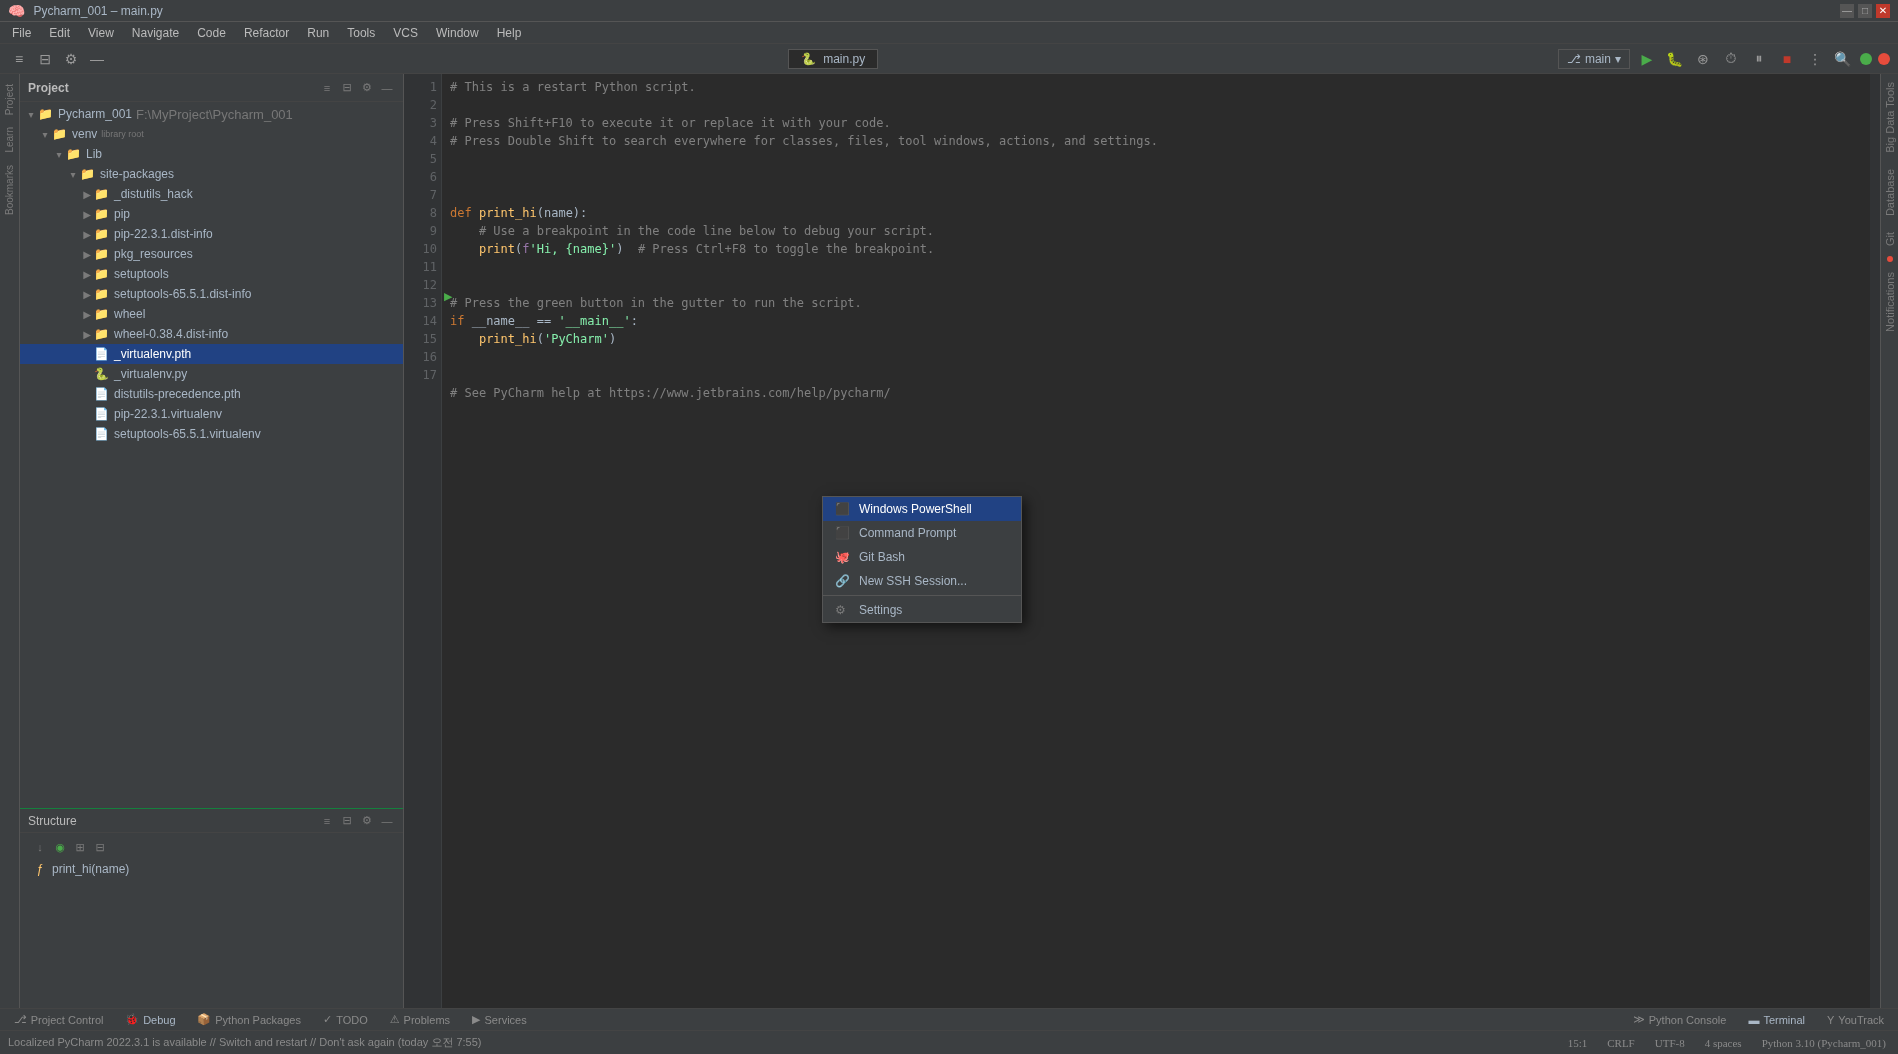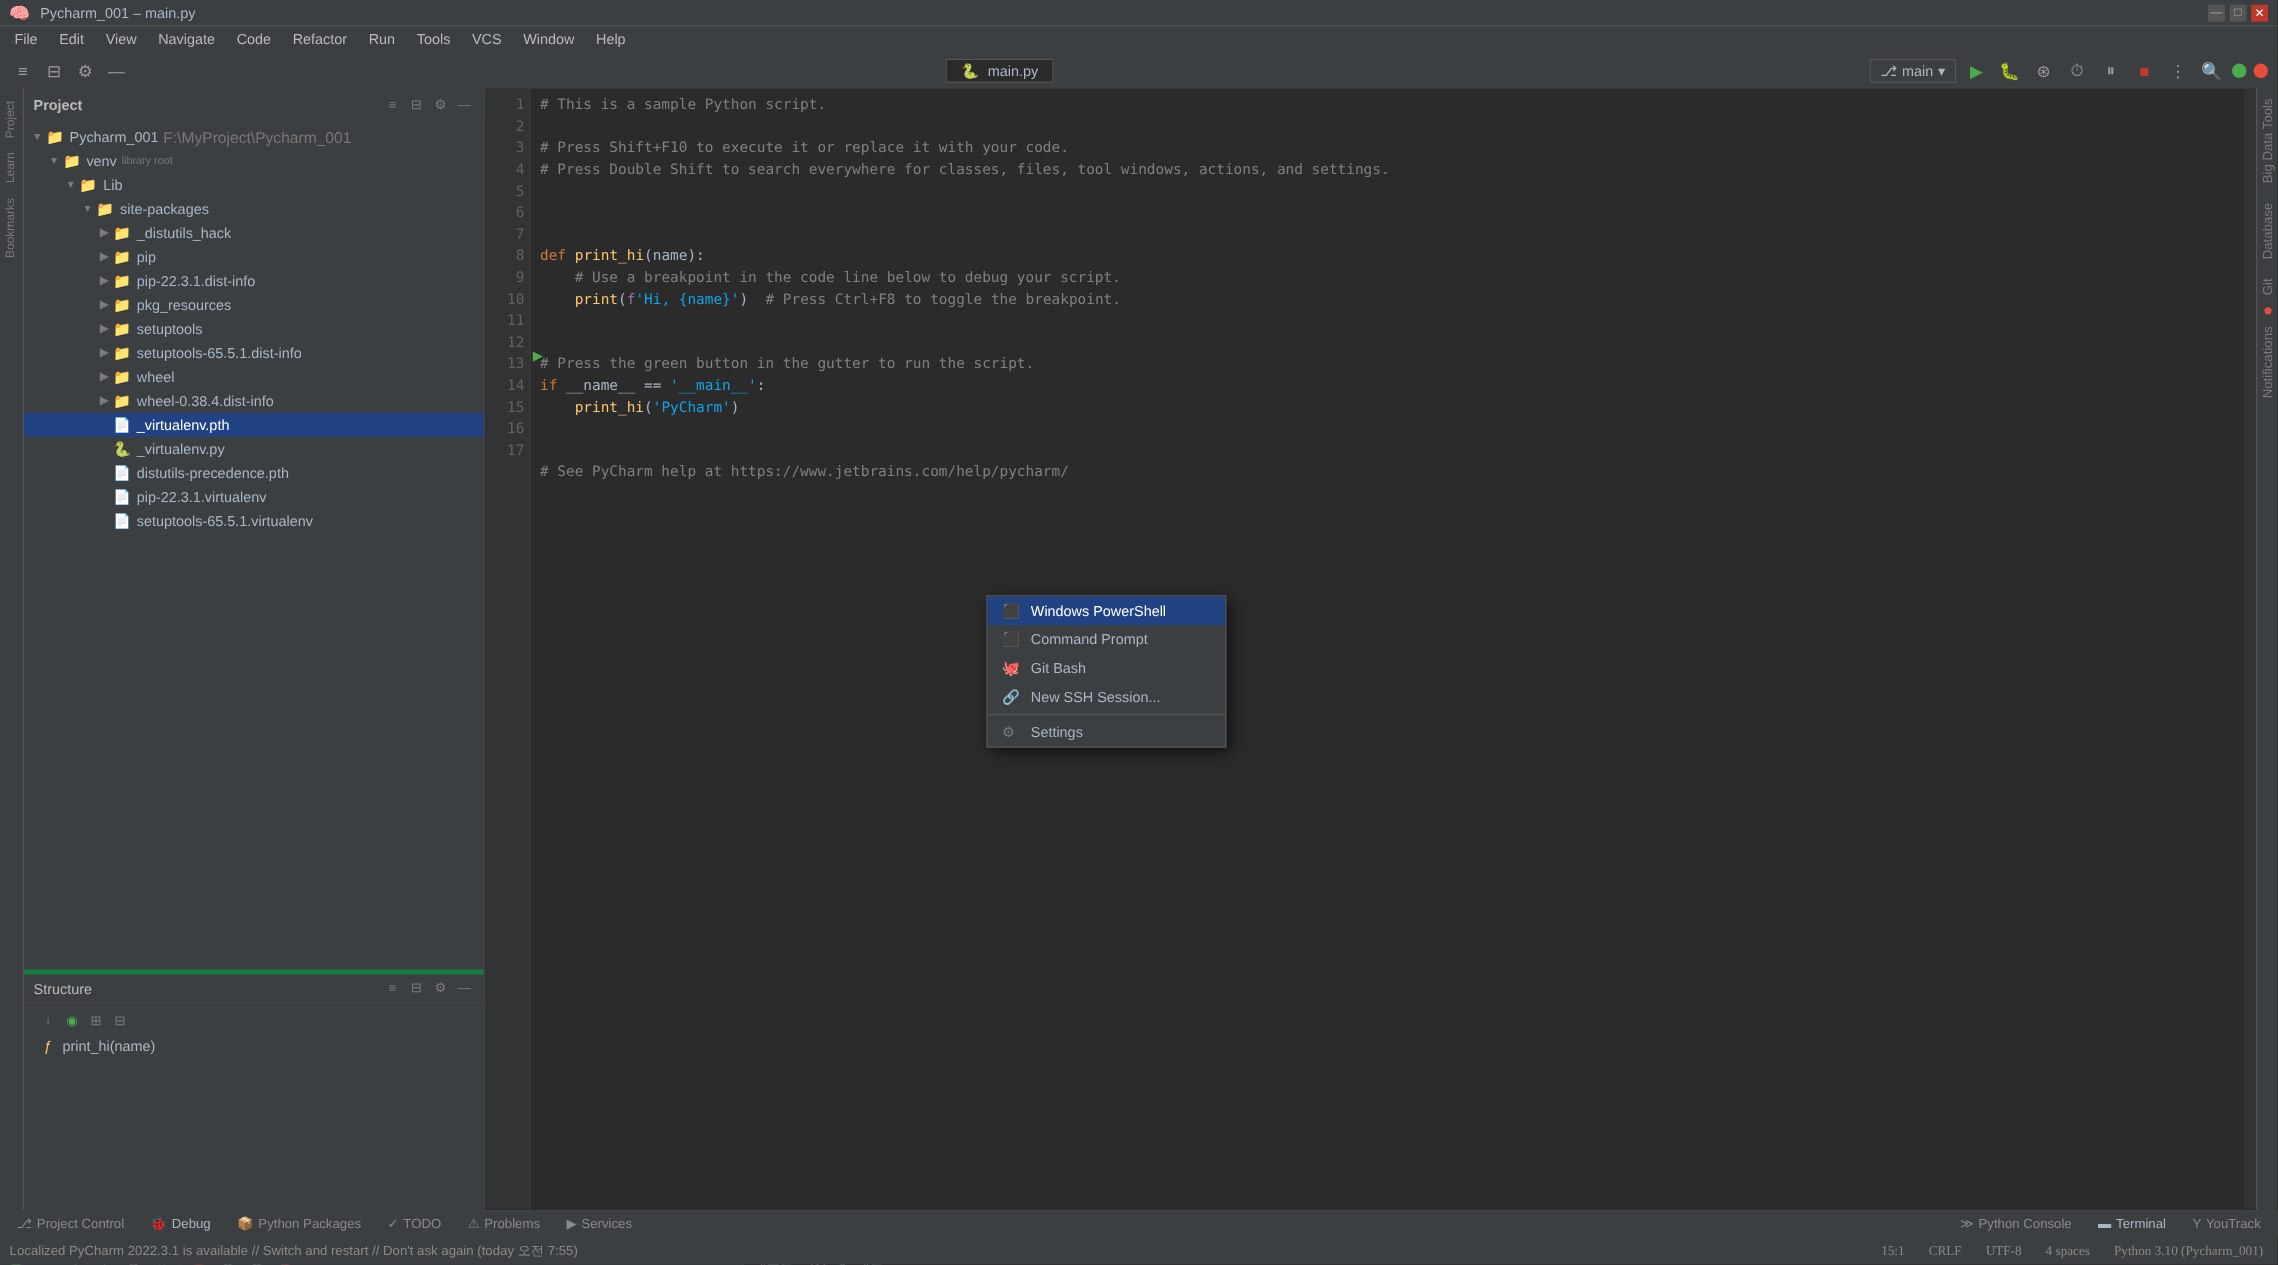--- a/index.html
+++ b/index.html
@@ -163,32 +163,32 @@
       padding: 4px 8px;
       font-size: 12px;
       font-family: 'Consolas', monospace;
       line-height: 18px;
       white-space: pre;
       overflow: auto;
     }
     .code-comment { color: #808080; }
     .code-keyword { color: #cc7832; }
     .code-function { color: #ffc66d; }
-    .code-string { color: #0ea5e9; }
+    .code-string { color: #86efac; }
     .code-param { color: #a9b7c6; }
     .code-special { color: #9876aa; }
     .scrollbar-right {
       width: 10px;
       background: #313335;
     }
     
     #structure-panel {
       height: 200px;
       background: #3c3f41;
-      border-top: 4px solid #15803d;
+      border-top: 1px solid #15803d;
     }
     #structure-header {
       height: 24px;
       display: flex;
       align-items: center;
       padding: 0 8px;
       justify-content: space-between;
       border-bottom: 1px solid #444;
     }
     #structure-title { font-size: 12px; color: #bbb; }
@@ -614,21 +614,21 @@
         <div>13</div>
         <div>14</div>
         <div>15</div>
         <div>16</div>
         <div>17</div>
         <div>&nbsp;</div>
       </div>
       <div style="position:relative; flex:1;">
 
         <div style="position:absolute; left:2px; top:216px; color:#4aac4a; font-size:11px;">▶</div>
-        <div id="code-content"><span class="code-comment"># This is a sample Python script.</span>
+        <div id="code-content"><span class="code-comment"># This is a restart Python script.</span>
 
 <span class="code-comment"># Press Shift+F10 to execute it or replace it with your code.</span>
 <span class="code-comment"># Press Double Shift to search everywhere for classes, files, tool windows, actions, and settings.</span>
 
 
 
 <span class="code-keyword">def</span> <span class="code-function">print_hi</span>(<span class="code-param">name</span>):
     <span class="code-comment"># Use a breakpoint in the code line below to debug your script.</span>
     <span class="code-function">print</span>(<span class="code-special">f</span><span class="code-string">'Hi, {name}'</span>)  <span class="code-comment"># Press Ctrl+F8 to toggle the breakpoint.</span>
 

